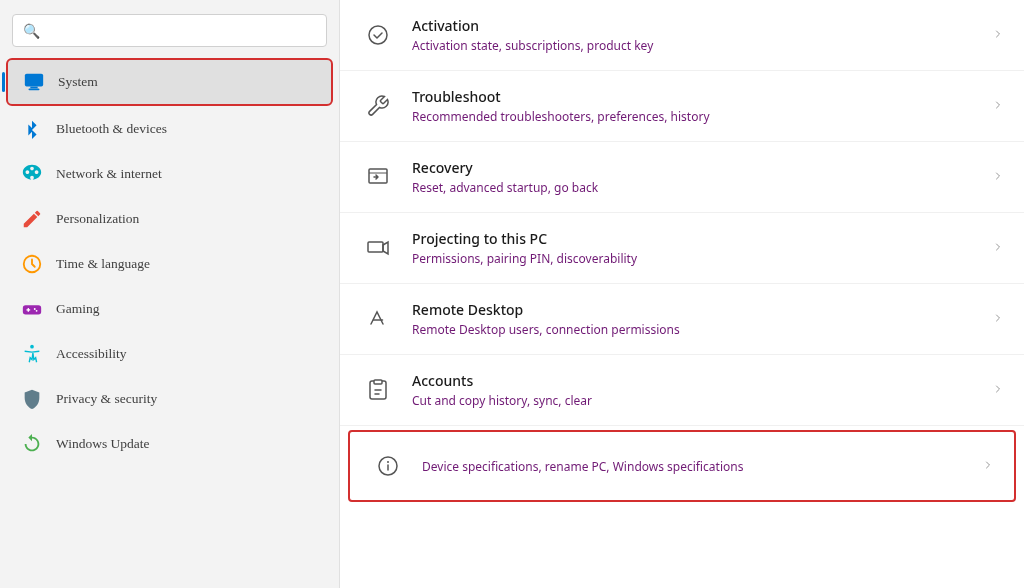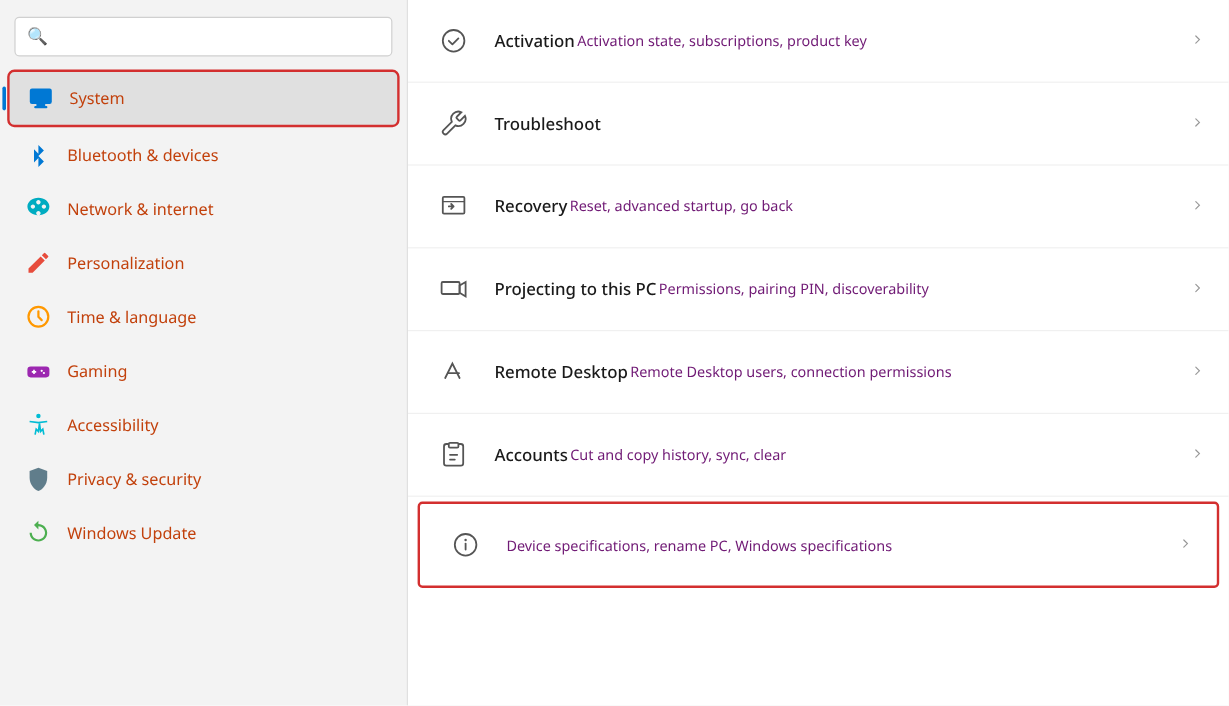--- a/index.html
+++ b/index.html
@@ -67,21 +67,22 @@
       position: relative;
     }
 
     .nav-item.active {
       background: #e0e0e0;
       border: 2px solid #d32f2f;
     }
 
     .nav-item-label {
       font-size: 13.5px;
-      color: #c2410c;
+      color: #404040;
+      font-family: Liberation Serif, serif;
     }
 
     .nav-icon {
       width: 24px;
       height: 24px;
       display: flex;
       align-items: center;
       justify-content: center;
       flex-shrink: 0;
       font-size: 18px;
@@ -116,21 +117,21 @@
       display: flex;
       align-items: center;
       justify-content: center;
       flex-shrink: 0;
       font-size: 22px;
       color: #444;
     }
 
     .settings-item-text {
       display: flex;
-      flex-direction: row;
+      flex-direction: column;
       gap: 2px;
     }
 
     .settings-item-title {
       font-size: 14px;
       font-weight: 500;
       color: #1a1a1a;
     }
 
     .settings-item-desc {
@@ -270,20 +271,21 @@
             </svg></span>
         </div>
         <div class="settings-item">
           <div class="settings-item-icon">
             <svg width="24" height="24" viewBox="0 0 24 24" fill="none">
               <path d="M14.7 6.3a1 1 0 000 1.4l1.6 1.6a1 1 0 001.4 0l3.77-3.77a6 6 0 01-7.94 7.94l-6.91 6.91a2.12 2.12 0 01-3-3l6.91-6.91a6 6 0 017.94-7.94l-3.77 3.77z" stroke="#555" stroke-width="1.5" fill="none"></path>
             </svg>
           </div>
           <div class="settings-item-text">
             <span class="settings-item-title">Troubleshoot</span>
+            <span class="settings-item-desc">Recommended troubleshooters, preferences, history</span>
           </div>
           <span class="settings-item-chevron"><svg width="12" height="12" viewBox="0 0 24 24" fill="none">
               <path d="M9 18l6-6-6-6" stroke="#999" stroke-width="2" stroke-linecap="round"></path>
             </svg></span>
         </div>
         <div class="settings-item">
           <div class="settings-item-icon">
             <svg width="24" height="24" viewBox="0 0 24 24" fill="none">
               <rect x="3" y="4" width="18" height="14" rx="1" stroke="#555" stroke-width="1.5" fill="none"></rect>
               <path d="M8 12h4m0 0l-2-2m2 2l-2 2" stroke="#555" stroke-width="1.5" stroke-linecap="round"></path>

